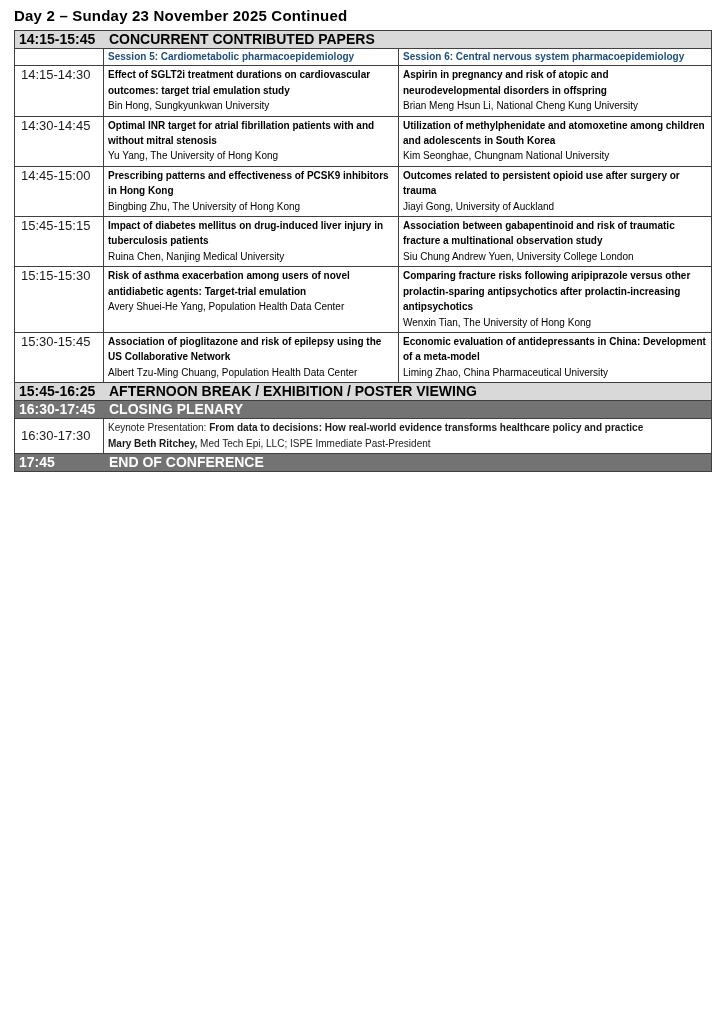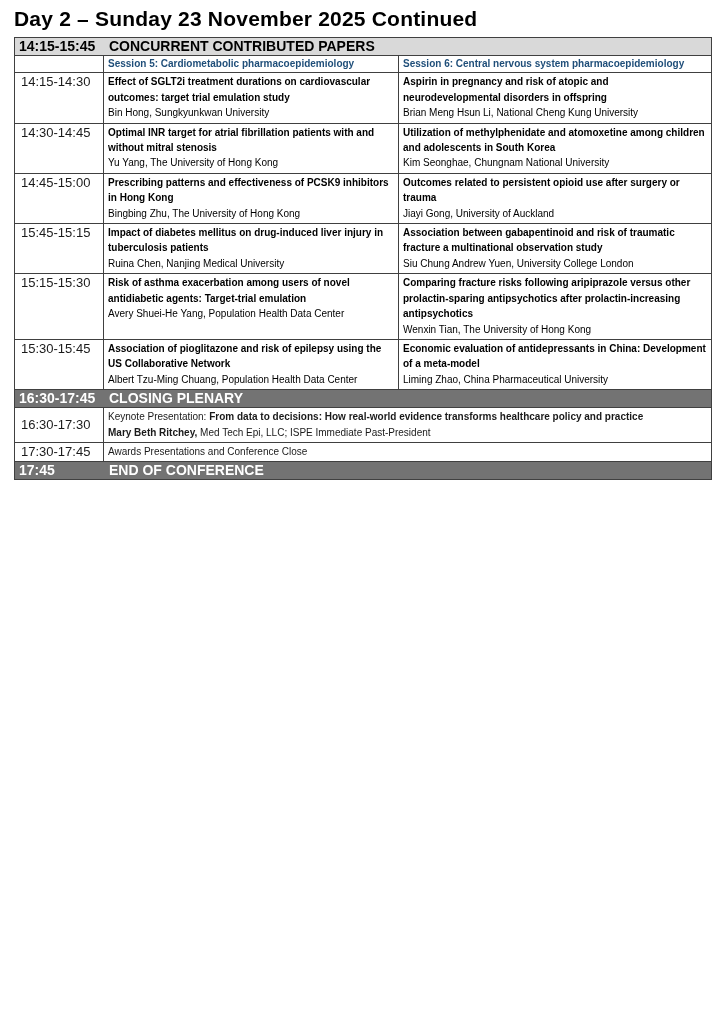--- a/index.html
+++ b/index.html
@@ -7,21 +7,21 @@
   body {
     width: 726px;
     height: 1024px;
     font-family: "Liberation Sans", sans-serif;
     color: #1a1a1a;
     position: relative;
     overflow: hidden;
   }
   .page-title {
     margin: 7px 0 6px 14px;
-    font-size: 21px;
+    font-size: 15px;
     font-weight: 700;
     color: #000000;
     letter-spacing: 0.2px;
   }
   table.schedule {
     border-collapse: collapse;
     table-layout: fixed;
     width: 697px;
     margin-left: 14px;
   }
@@ -156,42 +156,46 @@
       <td>
         <div class="paper-title">Association of pioglitazone and risk of epilepsy using the US Collaborative Network</div>
         <div class="paper-presenter">Albert Tzu-Ming Chuang, Population Health Data Center</div>
       </td>
       <td>
         <div class="paper-title">Economic evaluation of antidepressants in China: Development of a meta-model</div>
         <div class="paper-presenter">Liming Zhao, China Pharmaceutical University</div>
       </td>
     </tr>
 
+    <tr class="band band-gray">
+      <td colspan="3">
+        <div class="band-flex">
+          <span class="band-time">15:45-16:25</span>
+          <span>AFTERNOON BREAK / EXHIBITION / POSTER VIEWING</span>
+        </div>
+      </td>
+    </tr>
 
     <tr class="band band-navy">
       <td colspan="3">
         <div class="band-flex">
           <span class="band-time">16:30-17:45</span>
           <span>CLOSING PLENARY</span>
         </div>
       </td>
     </tr>
 
     <tr>
       <td class="time-cell vmid">16:30-17:30</td>
       <td colspan="2">
         <div><span class="kn-regular">Keynote Presentation: </span><span class="kn-bold">From data to decisions: How real-world evidence transforms healthcare policy and practice</span></div>
         <div><span class="kn-bold">Mary Beth Ritchey,</span><span class="kn-regular"> Med Tech Epi, LLC; ISPE Immediate Past-President</span></div>
       </td>
     </tr>
 
-    <tr>
-      <td class="time-cell">17:30-17:45</td>
-      <td colspan="2">Awards Presentations and Conference Close</td>
-    </tr>
 
     <tr class="band band-navy">
       <td colspan="3">
         <div class="band-flex">
           <span class="band-time">17:45</span>
           <span>END OF CONFERENCE</span>
         </div>
       </td>
     </tr>
 

